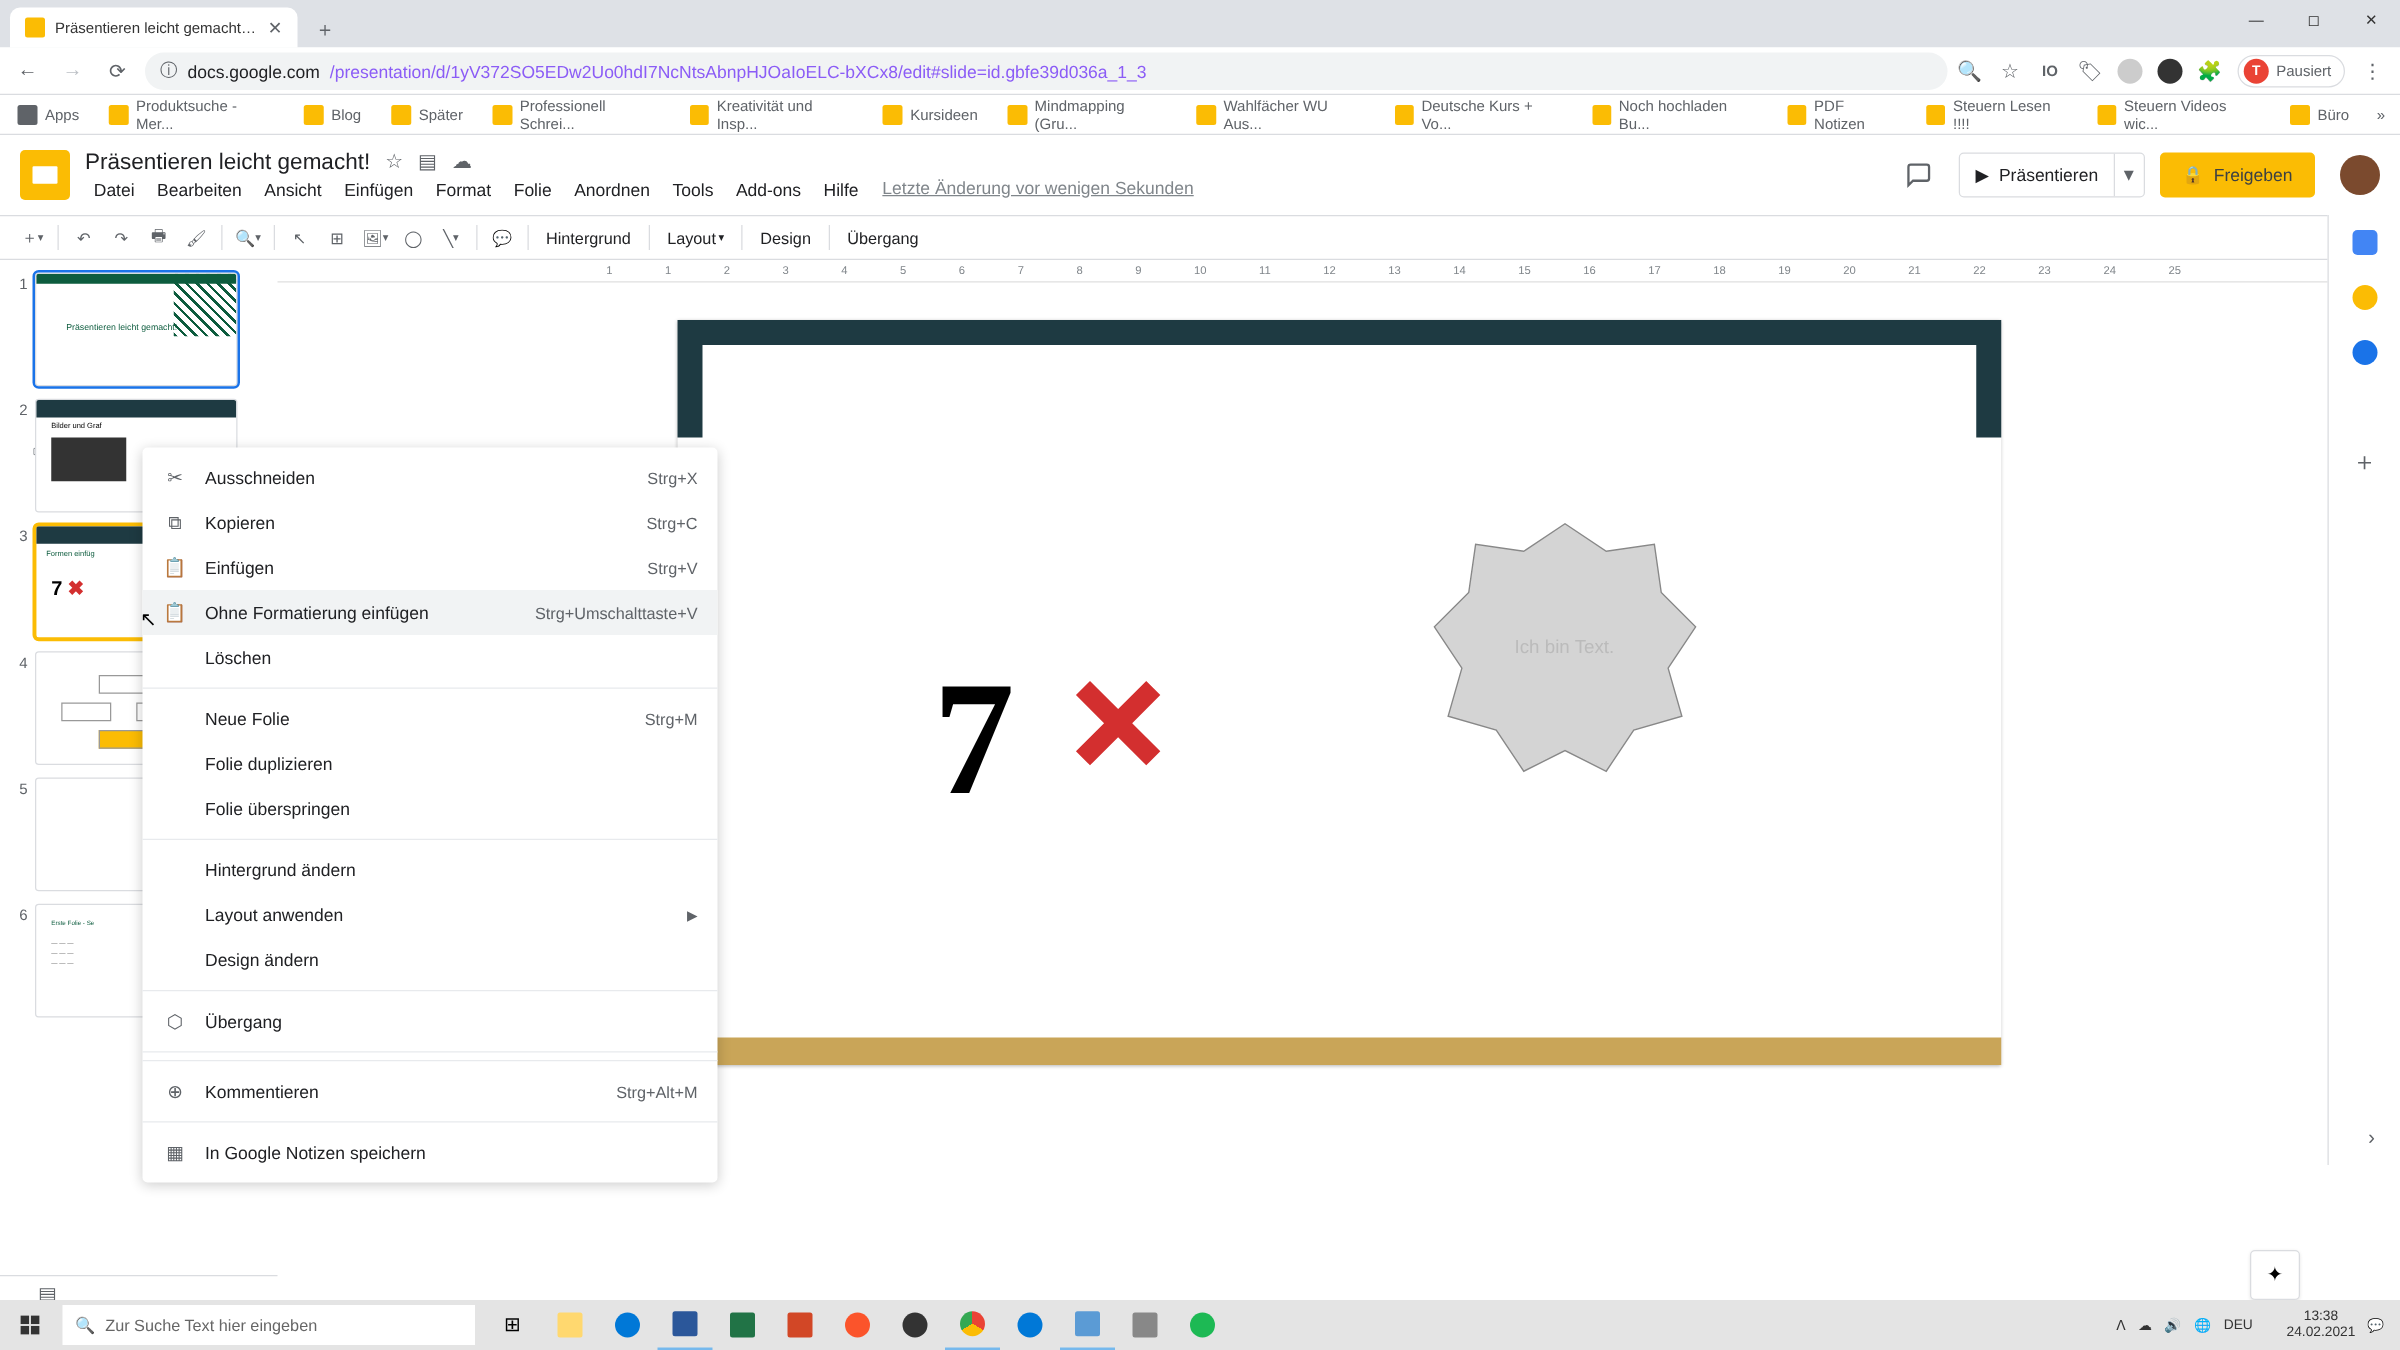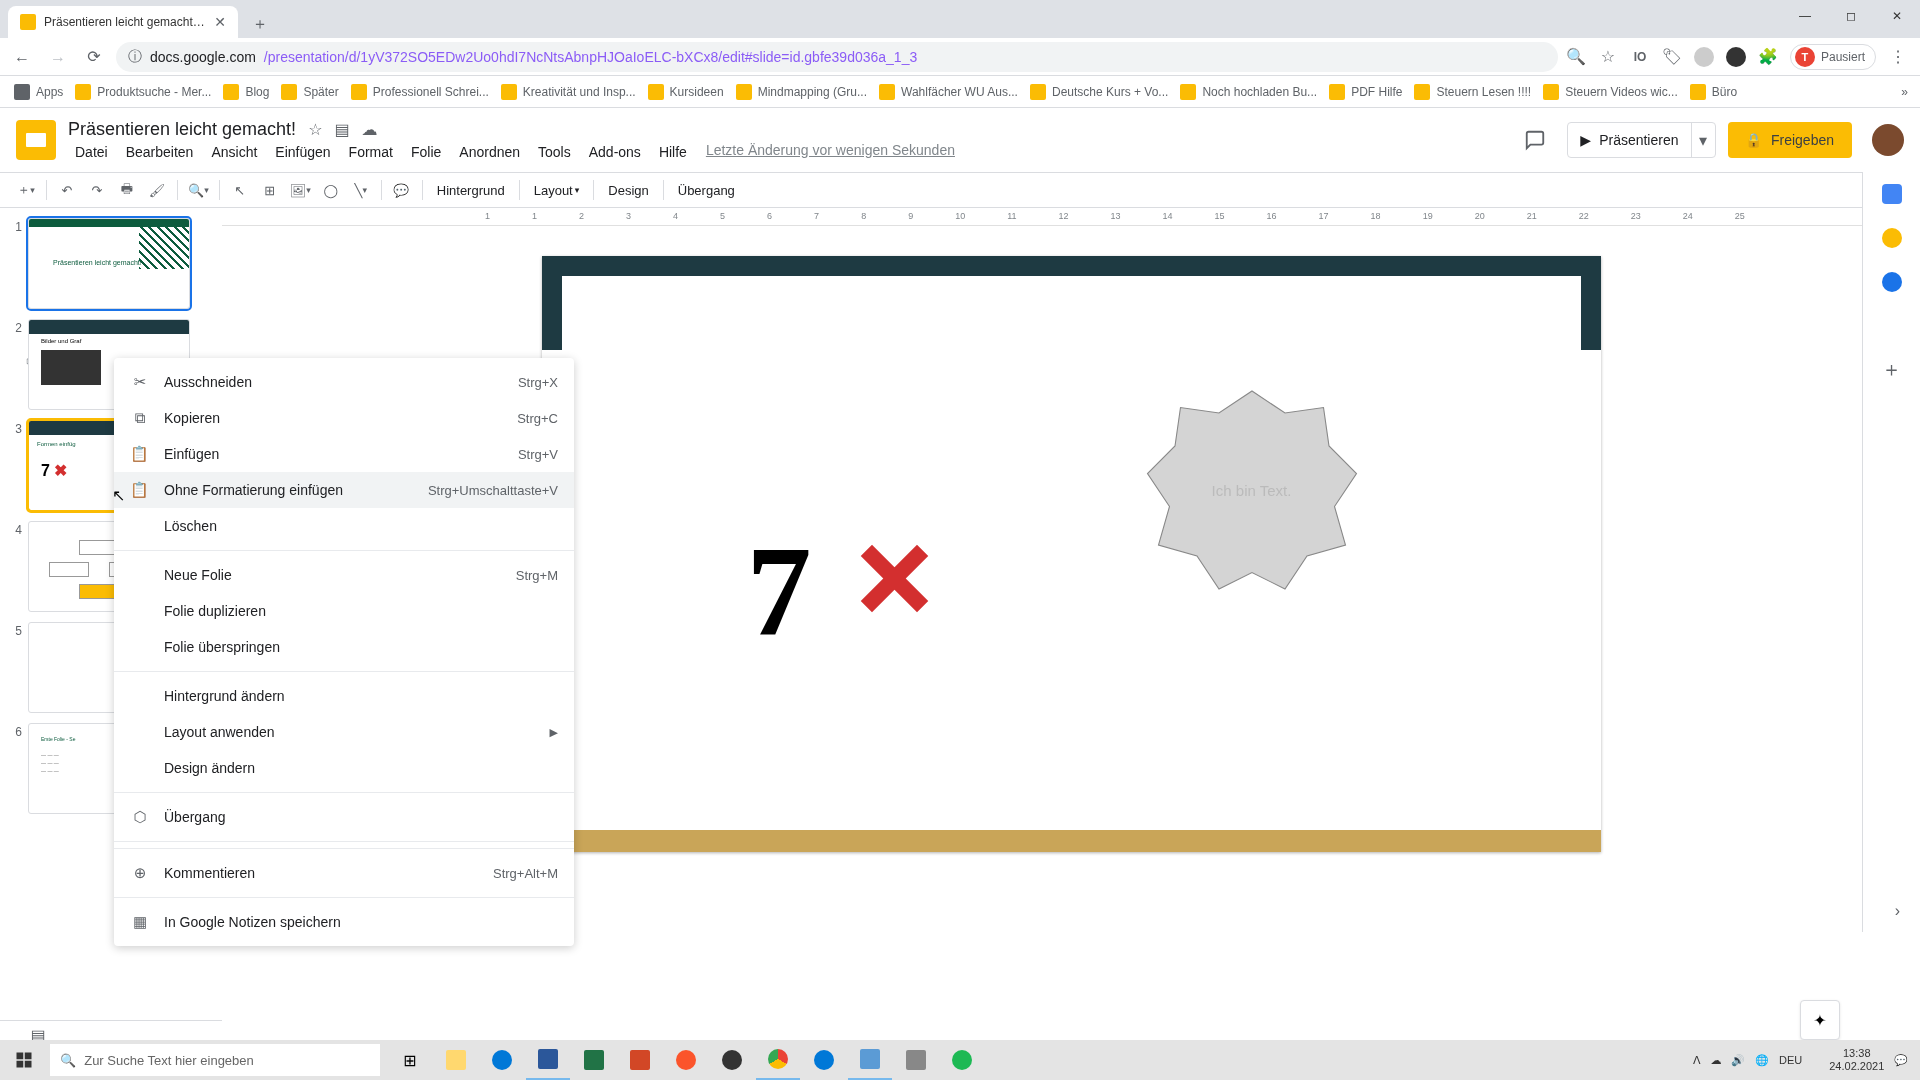--- a/index.html
+++ b/index.html
@@ -17,21 +17,21 @@
 
 .url-bar-row { height: 38px; background: #fff; display: flex; align-items: center; padding: 0 8px; gap: 8px; border-bottom: 1px solid #dadce0; }
 .nav-btn { width: 28px; height: 28px; display: flex; align-items: center; justify-content: center; color: #5f6368; border-radius: 50%; }
 .nav-btn.disabled { color: #bdc1c6; }
 .url-bar { flex: 1; height: 30px; background: #f1f3f4; border-radius: 15px; display: flex; align-items: center; padding: 0 12px; font-size: 14px; color: #202124; gap: 8px; }
 .url-icons-right { display: flex; align-items: center; gap: 12px; padding-right: 4px; }
 .url-icons-right > div { width: 20px; height: 20px; display: flex; align-items: center; justify-content: center; color: #5f6368; }
 .profile-pill { background: #fff; border: 1px solid #dadce0; border-radius: 14px; padding: 2px 10px 2px 4px; display: flex; align-items: center; gap: 6px; font-size: 12px; color: #5f6368; }
 .profile-circle { width: 20px; height: 20px; border-radius: 50%; background: #ea4335; color: #fff; display: flex; align-items: center; justify-content: center; font-size: 11px; font-weight: bold; }
 
-.bookmarks-row { height: 32px; background: #fff; display: flex; align-items: center; padding: 0 8px; border-bottom: 1px solid #dadce0; font-size: 12px; }
+.bookmarks-row { height: 32px; background: #fff; display: flex; align-items: center; padding: 0 8px; gap: 12px; border-bottom: 1px solid #dadce0; font-size: 12px; }
 .bookmark { display: flex; align-items: center; gap: 6px; color: #5f6368; padding: 4px 6px; border-radius: 4px; cursor: pointer; }
 .bookmark .bm-icon { width: 16px; height: 16px; background: #fbbc04; border-radius: 2px; }
 .bookmark.apps .bm-icon { background: #5f6368; }
 .bookmarks-overflow { margin-left: auto; color: #5f6368; padding: 4px; }
 
 
 .app-header { height: 64px; display: flex; align-items: center; padding: 0 16px; background: #fff; }
 .slides-logo { width: 40px; height: 40px; background: #fbbc04; border-radius: 4px; margin-right: 12px; position: relative; }
 .slides-logo::after { content: ''; position: absolute; width: 20px; height: 14px; background: #fff; top: 13px; left: 10px; border-radius: 1px; }
 .doc-info { flex: 1; }
@@ -84,21 +84,21 @@
 .ruler-ticks { position: absolute; left: 263px; top: 3px; display: flex; gap: 42px; }
 .canvas-area { position: absolute; top: 18px; left: 0; right: 0; bottom: 0; display: flex; justify-content: center; padding-top: 30px; }
 
 .slide { width: 1059px; height: 596px; background: #fff; box-shadow: 0 1px 3px rgba(0,0,0,0.3); position: relative; }
 .slide-hdr { position: absolute; top: 0; left: 0; right: 0; height: 94px; background: #1e3a42; }
 .slide-bdy { position: absolute; top: 20px; left: 20px; right: 20px; bottom: 20px; background: #fff; }
 .slide-title { position: absolute; top: 100px; left: 80px; font-size: 44px; color: #0d5c3e; font-weight: 400; }
 .slide-seven { position: absolute; top: 260px; left: 205px; font-size: 130px; font-weight: 900; color: #000; font-family: Georgia, serif; }
 .slide-x { position: absolute; top: 285px; left: 315px; width: 75px; height: 75px; }
 .slide-x svg { width: 100%; height: 100%; }
-.slide-shape { position: absolute; top: 124px; left: 600px; width: 220px; height: 220px; }
+.slide-shape { position: absolute; top: 152px; left: 600px; width: 220px; height: 220px; }
 .slide-shape svg { width: 100%; height: 100%; }
 .shape-text { position: absolute; top: 50%; left: 50%; transform: translate(-50%, -50%); color: #bbb; font-size: 15px; }
 .slide-bottom { position: absolute; bottom: 0; left: 0; right: 0; height: 22px; background: #c9a558; }
 .notes-hint { position: absolute; bottom: -20px; left: 50%; transform: translateX(-50%); color: #bdc1c6; font-size: 18px; letter-spacing: 4px; }
 
 
 .context-menu { position: absolute; left: 114px; top: 358px; width: 460px; background: #fff; box-shadow: 0 2px 10px rgba(0,0,0,0.2); border-radius: 4px; padding: 6px 0; z-index: 1000; font-size: 14px; color: #202124; }
 .cm-item { display: flex; align-items: center; height: 36px; padding: 0 16px; gap: 14px; }
 .cm-item:hover, .cm-item.hovered { background: #f1f3f4; }
 .cm-icon { width: 20px; color: #5f6368; display: flex; align-items: center; justify-content: center; font-size: 15px; }
@@ -214,21 +214,21 @@
     <div class="bookmark">
       <div class="bm-icon"></div>
       <span>Deutsche Kurs + Vo...</span>
     </div>
     <div class="bookmark">
       <div class="bm-icon"></div>
       <span>Noch hochladen Bu...</span>
     </div>
     <div class="bookmark">
       <div class="bm-icon"></div>
-      <span>PDF Hilfe</span>
+      <span>PDF Notizen</span>
     </div>
     <div class="bookmark">
       <div class="bm-icon"></div>
       <span>Steuern Lesen !!!!</span>
     </div>
     <div class="bookmark">
       <div class="bm-icon"></div>
       <span>Steuern Videos wic...</span>
     </div>
     <div class="bookmark">

